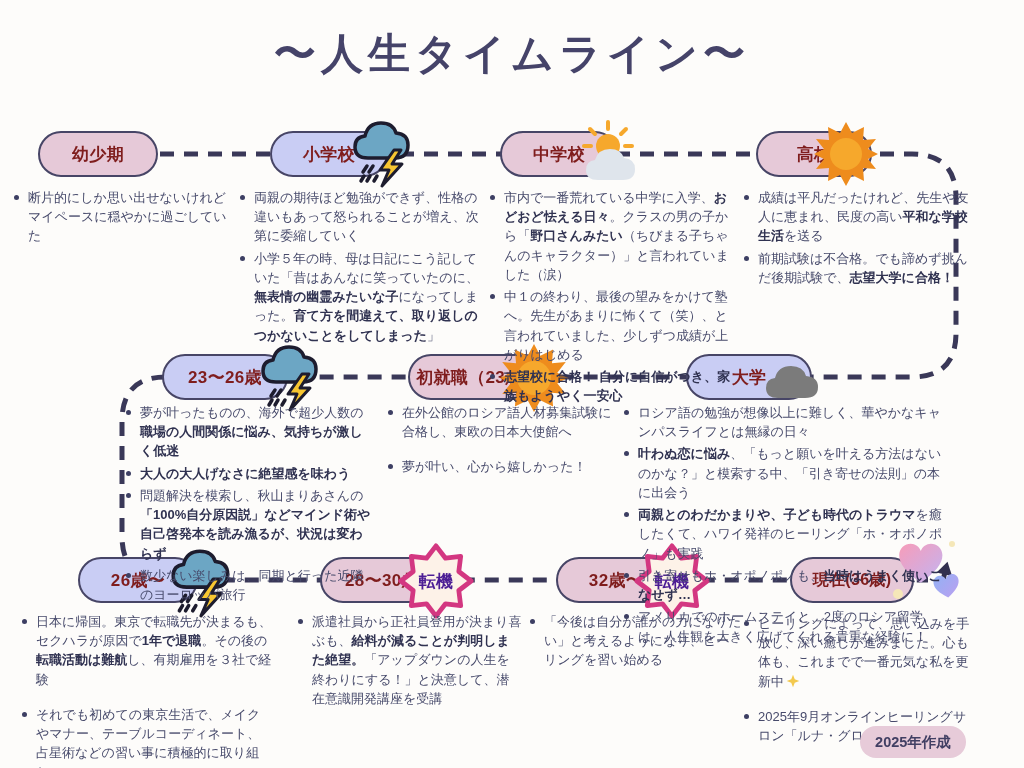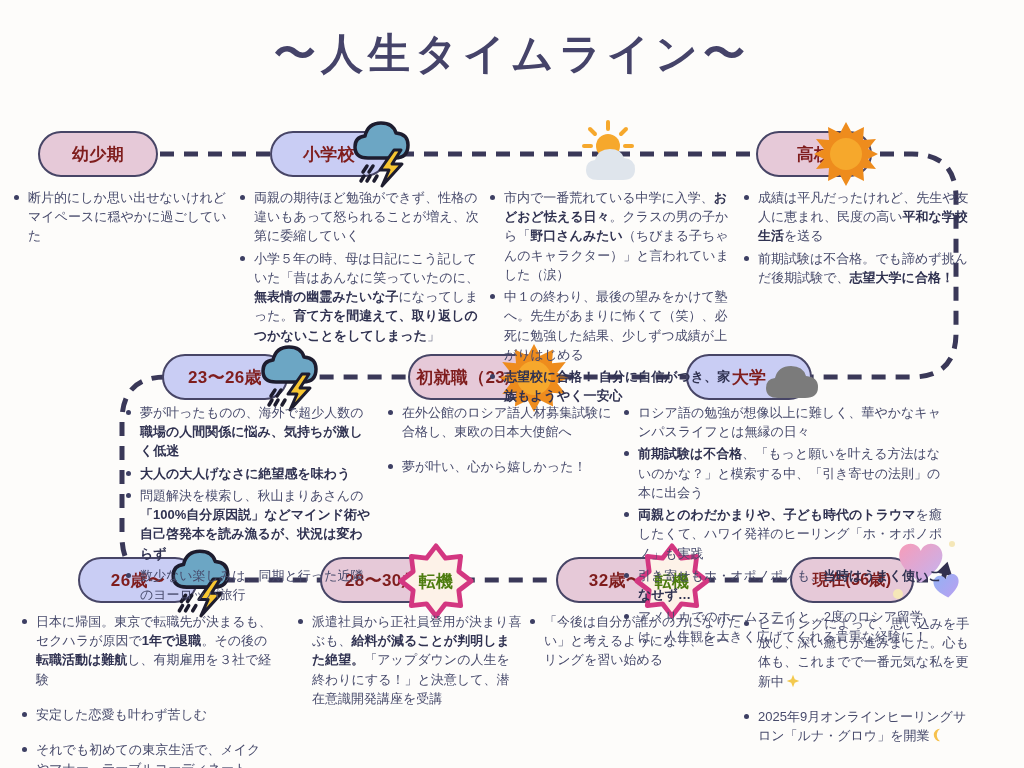--- a/index.html
+++ b/index.html
@@ -48,21 +48,21 @@
   .i7{left:164px;top:542px;width:78px;height:78px;}
   .i10{left:888px;top:536px;width:80px;height:80px;}
   .icon svg{width:100%;height:100%;display:block;}
   
   .tenki{position:absolute;width:76px;height:76px;}
   .t8{left:398px;top:543px;}
   .t9{left:634px;top:543px;}
   .tenki svg{position:absolute;inset:0;width:100%;height:100%;}
   .tenki .tenki-label{
     position:absolute;inset:0;display:flex;align-items:center;justify-content:center;
-    font-size:17px;font-weight:800;color:#4d7c0f;letter-spacing:.02em;
+    font-size:17px;font-weight:800;color:#4c1d95;letter-spacing:.02em;
   }
   
   ul.bullets{position:absolute;margin:0;padding:0;list-style:none;
     font-size:13px;line-height:1.48;color:#474a6b;}
   ul.bullets li{position:relative;padding-left:16px;margin-bottom:3px;}
   ul.bullets li::before{
     content:"";position:absolute;left:2px;top:7px;width:5px;height:5px;
     border-radius:50%;background:#3d3f63;
   }
   ul.bullets b{font-weight:800;color:#303251;}
@@ -101,20 +101,23 @@
     <polygon points="128,146 113,154 128,162" fill="#c9b3c2" opacity="0.85"></polygon>
   </svg>
 
   <h1 class="title">〜人生タイムライン〜</h1>
 
   <div class="pill pink p0">
       <span>幼少期</span>
     </div>
   <div class="pill purple p1">
       <span>小学校</span>
+    </div>
+  <div class="pill pink p2">
+      <span>中学校</span>
     </div>
   <div class="pill pink p3">
       <span>高校</span>
     </div>
   <div class="pill purple p4">
       <span>23〜26歳</span>
     </div>
   <div class="pill pink p5">
       <span>初就職（23歳）</span>
     </div>
@@ -237,57 +240,59 @@
 
   <ul class="bullets b0">
       <li><span>断片的にしか思い出せないけれどマイペースに穏やかに過ごしていた</span></li>
     </ul>
   <ul class="bullets b1">
       <li><span>両親の期待ほど勉強ができず、性格の違いもあって怒られることが増え、次第に委縮していく</span></li>
       <li><span>小学５年の時、母は日記にこう記していた「昔はあんなに笑っていたのに、</span><b>無表情の幽霊みたいな子</b><span>になってしまった。</span><b>育て方を間違えて、取り返しのつかないことをしてしまった</b><span>」</span></li>
     </ul>
   <ul class="bullets b2">
       <li><span>市内で一番荒れている中学に入学、</span><b>おどおど怯える日々</b><span>。クラスの男の子から「</span><b>野口さんみたい</b><span>（ちびまる子ちゃんのキャラクター）」と言われていました（涙）</span></li>
-      <li><span>中１の終わり、最後の望みをかけて塾へ。先生があまりに怖くて（笑）、必死に勉強した結果、少しずつ成績が上がりはじめる</span></li>
+      <li><span>中１の終わり、最後の望みをかけて塾へ。先生があまりに怖くて（笑）、と言われていました、少しずつ成績が上がりはじめる</span></li>
       <li><b>志望校に合格！ 自分に自信がつき、家族もようやく一安心</b></li>
     </ul>
   <ul class="bullets b3">
       <li><span>成績は平凡だったけれど、先生や友人に恵まれ、民度の高い</span><b>平和な学校生活</b><span>を送る</span></li>
       <li><span>前期試験は不合格。でも諦めず挑んだ後期試験で、</span><b>志望大学に合格！</b></li>
     </ul>
   <ul class="bullets b4">
       <li><span>夢が叶ったものの、海外で超少人数の</span><b>職場の人間関係に悩み、気持ちが激しく低迷</b></li>
       <li><b>大人の大人げなさに絶望感を味わう</b></li>
       <li><span>問題解決を模索し、秋山まりあさんの</span><b>「100%自分原因説」などマインド術や自己啓発本を読み漁るが、状況は変わらず</b></li>
       <li><span>数少ない楽しみは、同期と行った近隣のヨーロッパ旅行</span></li>
     </ul>
   <ul class="bullets spaced b5">
       <li><span>在外公館のロシア語人材募集試験に合格し、東欧の日本大使館へ</span></li>
       <li><span>夢が叶い、心から嬉しかった！</span></li>
     </ul>
   <ul class="bullets b6">
       <li><span>ロシア語の勉強が想像以上に難しく、華やかなキャンパスライフとは無縁の日々</span></li>
-      <li><b>前期試験は不合格</b><span>、「もっと願いを叶える方法はないのかな？」と模索する中、「引き寄せの法則」の本に出会う</span></li>
+      <li><b>叶わぬ恋に悩み</b><span>、「もっと願いを叶える方法はないのかな？」と模索する中、「引き寄せの法則」の本に出会う</span></li>
       <li><b>両親とのわだかまりや、子ども時代のトラウマ</b><span>を癒したくて、ハワイ発祥のヒーリング「ホ・オポノポノ」も実践</span></li>
       <li><span>引き寄せもホ・オポノポノも、</span><b>当時はうまく使いこなせず…</b></li>
       <li><span>アメリカでのホームステイと、2度のロシア留学は、人生観を大きく広げてくれる貴重な経験に！</span></li>
     </ul>
   <ul class="bullets spaced b7">
       <li><span>日本に帰国。東京で転職先が決まるも、セクハラが原因で</span><b>1年で退職</b><span>。その後の</span><b>転職活動は難航</b><span>し、有期雇用を３社で経験</span></li>
-      <li><span>安定した恋愛も叶わず苦しむ</span></li>
       <li><span>それでも初めての東京生活で、メイクやマナー、テーブルコーディネート、占星術などの習い事に積極的に取り組む</span></li>
     </ul>
   <ul class="bullets spaced b8">
       <li><span>派遣社員から正社員登用が決まり喜ぶも、</span><b>給料が減ることが判明しまた絶望。</b><span>「アップダウンの人生を終わりにする！」と決意して、潜在意識開発講座を受講</span></li>
     </ul>
   <ul class="bullets spaced b9">
       <li><span>「今後は自分が誰かの力になりたい」と考えるようになり、ヒーリングを習い始める</span></li>
     </ul>
   <ul class="bullets spaced b10">
       <li><span>ヒーリングによって、思い込みを手放し、深い癒しが進みました。心も体も、これまでで一番元気な私を更新中</span><span class="inline-icon"><svg viewBox="0 0 20 20">
             <polygon points="10,1 12.5,7.5 19,10 12.5,12.5 10,19 7.5,12.5 1,10 7.5,7.5" fill="#f3c94e"></polygon>
           </svg></span></li>
       <li><span>2025年9月オンラインヒーリングサロン「ルナ・グロウ」を開業</span><span class="inline-icon"><svg viewBox="0 0 20 20">
             <path d="M13 1 A 9 9 0 1 0 13 19 A 11 11 0 0 1 13 1 Z" fill="#f6c14d"></path>
           </svg></span></li>
     </ul>
 
+  <div class="made-badge">
+    <span>2025年作成</span>
+  </div>
 </div>
 
 </body></html>

